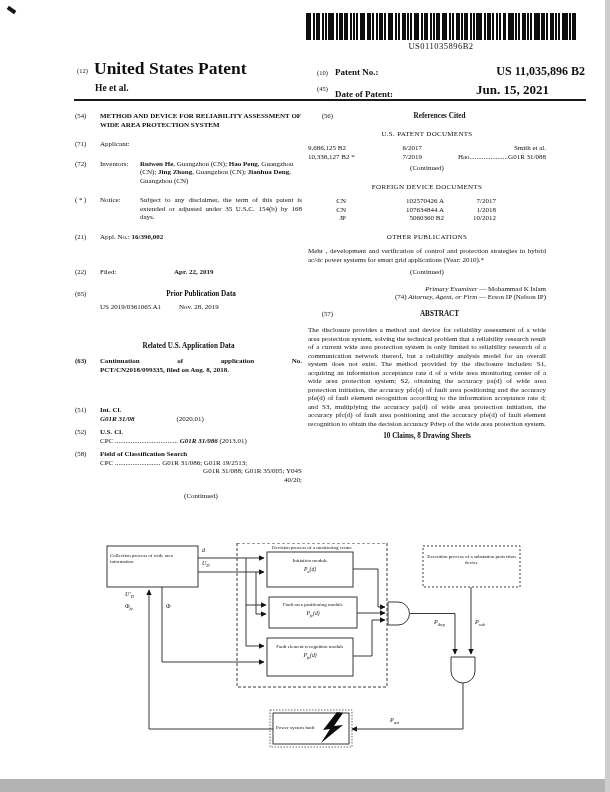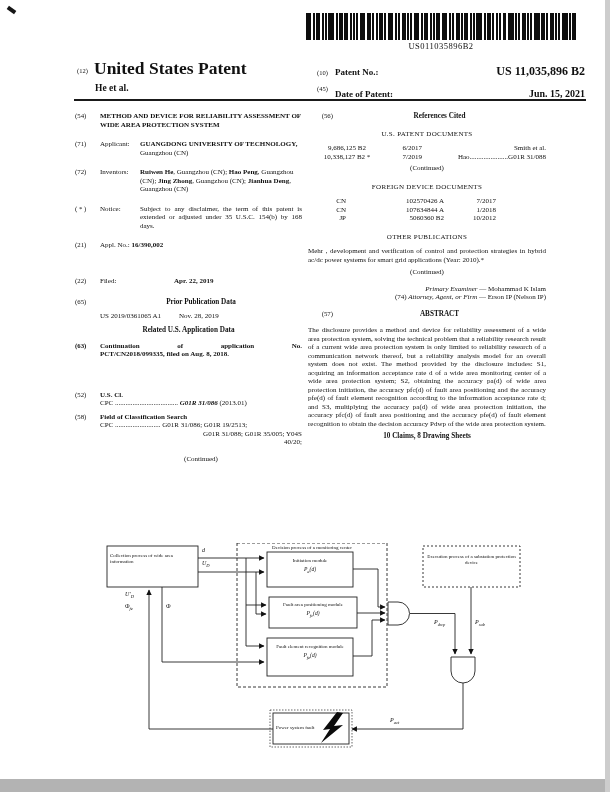--- a/index.html
+++ b/index.html
@@ -30,21 +30,21 @@
   .col.right{left:308px;width:238px;}
   .sec{display:flex;margin-bottom:9px;}
   .sec .num{width:25px;flex:none;font-size:6.8px;}
   .sec .bdy{flex:1;min-width:0;}
   .lblrow{display:flex;}
   .lblrow .lbl{width:40px;flex:none;}
   .lblrow .val{flex:1;min-width:0;}
   .heading{font-weight:bold;font-size:7.2px;text-align:center;margin-bottom:5px;}
   .smallcaps{font-size:7px;text-align:center;margin-bottom:6px;letter-spacing:.3px;}
   .docrow{display:flex;}
-  .docrow .dnum{width:78px;text-align:center;flex:none;padding-right:6px;}
+  .docrow .dnum{width:78px;text-align:left;flex:none;padding-right:6px;}
   .docrow .ddate{width:30px;flex:none;}
   .docrow .dname{flex:1;min-width:0;white-space:nowrap;overflow:hidden;}
   .frow{display:flex;}
   .frow .fc{width:38px;flex:none;}
   .frow .fn{width:98px;flex:none;text-align:right;}
   .frow .fd{width:52px;flex:none;text-align:right;}
   .dots{display:inline-block;overflow:hidden;white-space:nowrap;vertical-align:bottom;}
   sub{font-size:4.5px;line-height:0;}
   
   .diagram{position:absolute;left:50px;top:543px;width:515px;height:248px;font-size:5px;line-height:6px;}
@@ -128,36 +128,35 @@
 
   <span class="abs tagnum" style="left:77px;top:67px;">(12)</span>
   <span class="abs b" style="left:94px;top:58px;font-size:17.5px;">United States Patent</span>
   <span class="abs b" style="left:95px;top:83px;font-size:9.5px;">He et al.</span>
 
   <span class="abs tagnum" style="left:317px;top:69px;">(10)</span>
   <span class="abs b" style="left:335px;top:67px;font-size:9px;">Patent No.:</span>
   <span class="abs b right" style="left:420px;top:64px;width:165px;font-size:12px;">US 11,035,896 B2</span>
   <span class="abs tagnum" style="left:317px;top:85px;">(45)</span>
   <span class="abs b" style="left:335px;top:83px;font-size:9px;margin-top:6px;">Date of Patent:</span>
-  <span class="abs b right" style="left:440px;top:88px;width:145px;font-size:10px;">Jun. 15, 2021</span>
+  <span class="abs b right" style="left:440px;top:82px;width:145px;font-size:13px;text-align:center;">Jun. 15, 2021</span>
 
   <div class="rule"></div>
 
   <div class="col left">
 
     <div class="sec" style="margin-bottom:11px;">
       <span class="num">(54)</span>
       <div class="bdy b" style="width:175px;">METHOD AND DEVICE FOR RELIABILITY ASSESSMENT OF WIDE AREA PROTECTION SYSTEM</div>
     </div>
 
     <div class="sec" style="margin-bottom:11px;">
       <span class="num">(71)</span>
       <div class="bdy lblrow">
         <span class="lbl">Applicant:</span>
-        <span class="val"><span class="b">GUANGDONG UNIVERSITY OF TECHNOLOGY,</span><span> Guangzhou (CN)</span></span>
       </div>
     </div>
 
     <div class="sec" style="margin-bottom:11px;">
       <span class="num">(72)</span>
       <div class="bdy lblrow">
         <span class="lbl">Inventors:</span>
         <span class="val"><span class="b">Ruiwen He</span><span>, Guangzhou (CN); </span><span class="b">Hao Peng</span><span>, Guangzhou (CN); </span><span class="b">Jing Zhong</span><span>, Guangzhou (CN); </span><span class="b">Jianhua Deng</span><span>, Guangzhou (CN)</span></span>
       </div>
     </div>
@@ -176,38 +175,45 @@
     </div>
 
     <div class="sec" style="margin-bottom:13px;">
       <span class="num">(22)</span>
       <div class="bdy lblrow">
         <span class="lbl" style="width:74px;">Filed:</span>
         <span class="val b">Apr. 22, 2019</span>
       </div>
     </div>
 
-    <div class="sec" style="margin-bottom:6px;justify-content:center;">
+    <div class="sec" style="margin-bottom:30px;justify-content:center;">
       <span class="num">(65)</span>
       <div class="bdy">
         <div class="heading">Prior Publication Data</div>
         <div><span>US 2019/0361065 A1</span><span style="display:inline-block;width:18px;"></span><span>Nov. 28, 2019</span></div>
       </div>
     </div>
 
     <div class="heading" style="margin-bottom:7px;">Related U.S. Application Data</div>
 
     <div class="sec" style="margin-bottom:32px;font-weight:bold;">
       <span class="num">(63)</span>
       <div class="bdy">
         <div class="just-last">Continuation of application No.</div>
         <div>PCT/CN2018/099335, filed on Aug. 8, 2018.</div>
       </div>
     </div>
 
+    <div class="sec" style="margin-bottom:5px;">
+      <span class="num">(51)</span>
+      <div class="bdy">
+        <div class="b">Int. Cl.</div>
+        <div><span class="bi">G01R 31/08</span><span style="display:inline-block;width:42px;"></span><span>(2020.01)</span></div>
+      </div>
+    </div>
 
     <div class="sec" style="margin-bottom:5px;">
       <span class="num">(52)</span>
       <div class="bdy">
         <div class="b">U.S. Cl.</div>
         <div style="white-space:nowrap;overflow:hidden;"><span>CPC</span> <span class="dots">....................................</span> <span class="bi">G01R 31/086</span><span> (2013.01)</span></div>
       </div>
     </div>
 
     <div class="sec" style="margin-bottom:0;">

